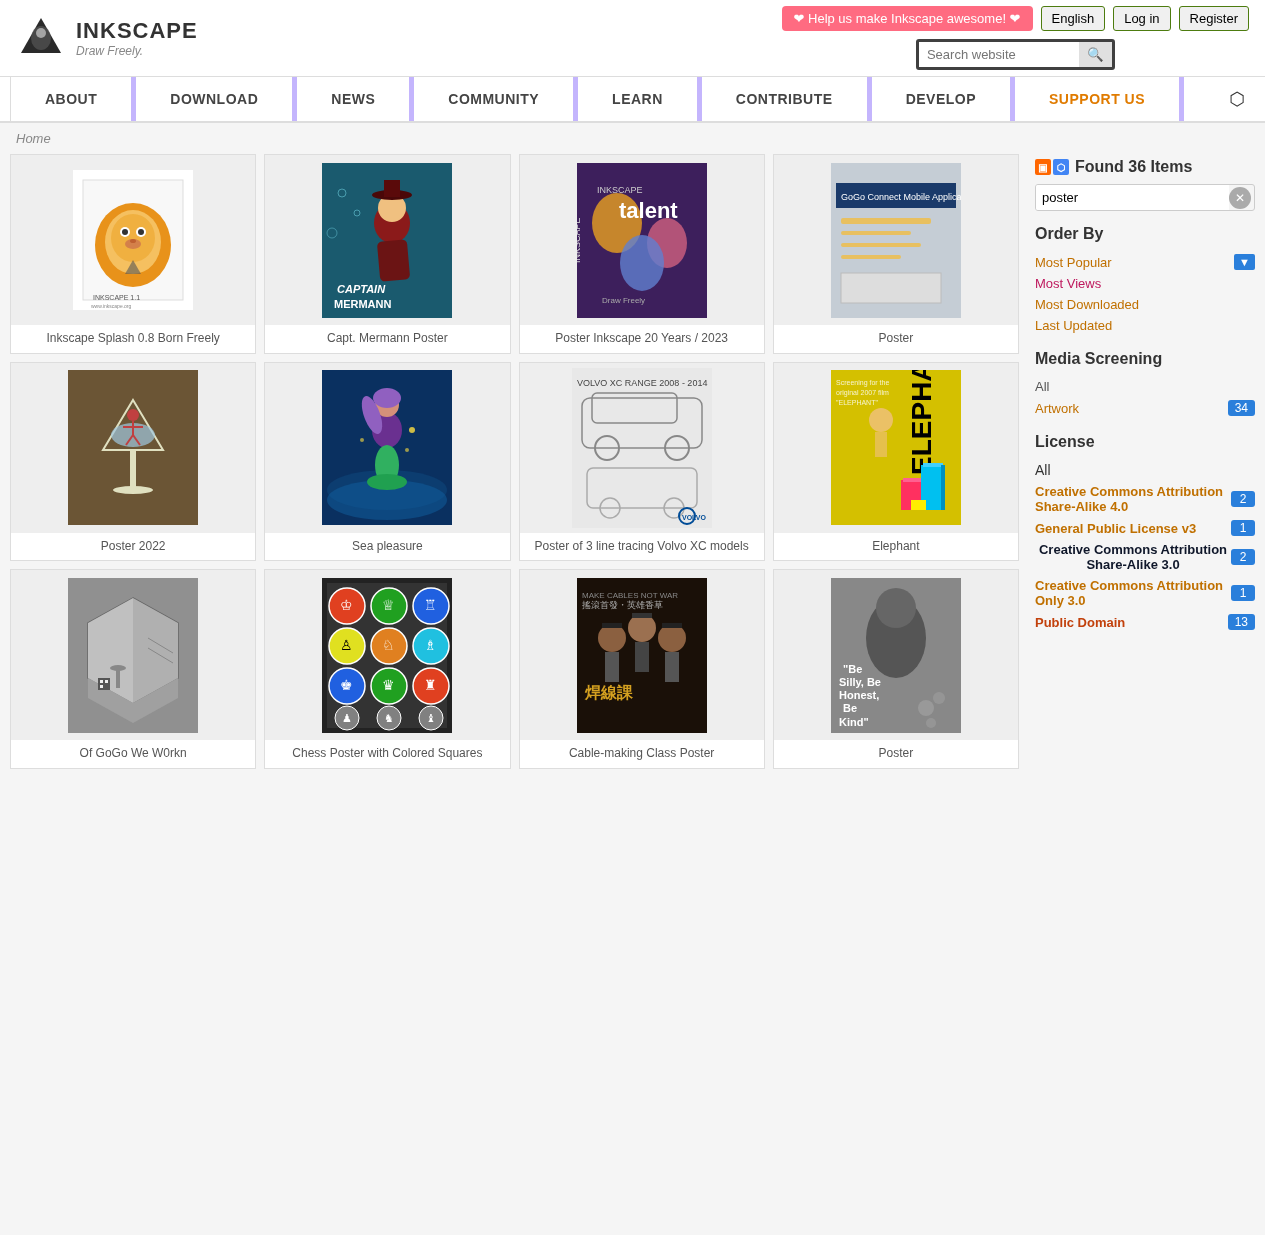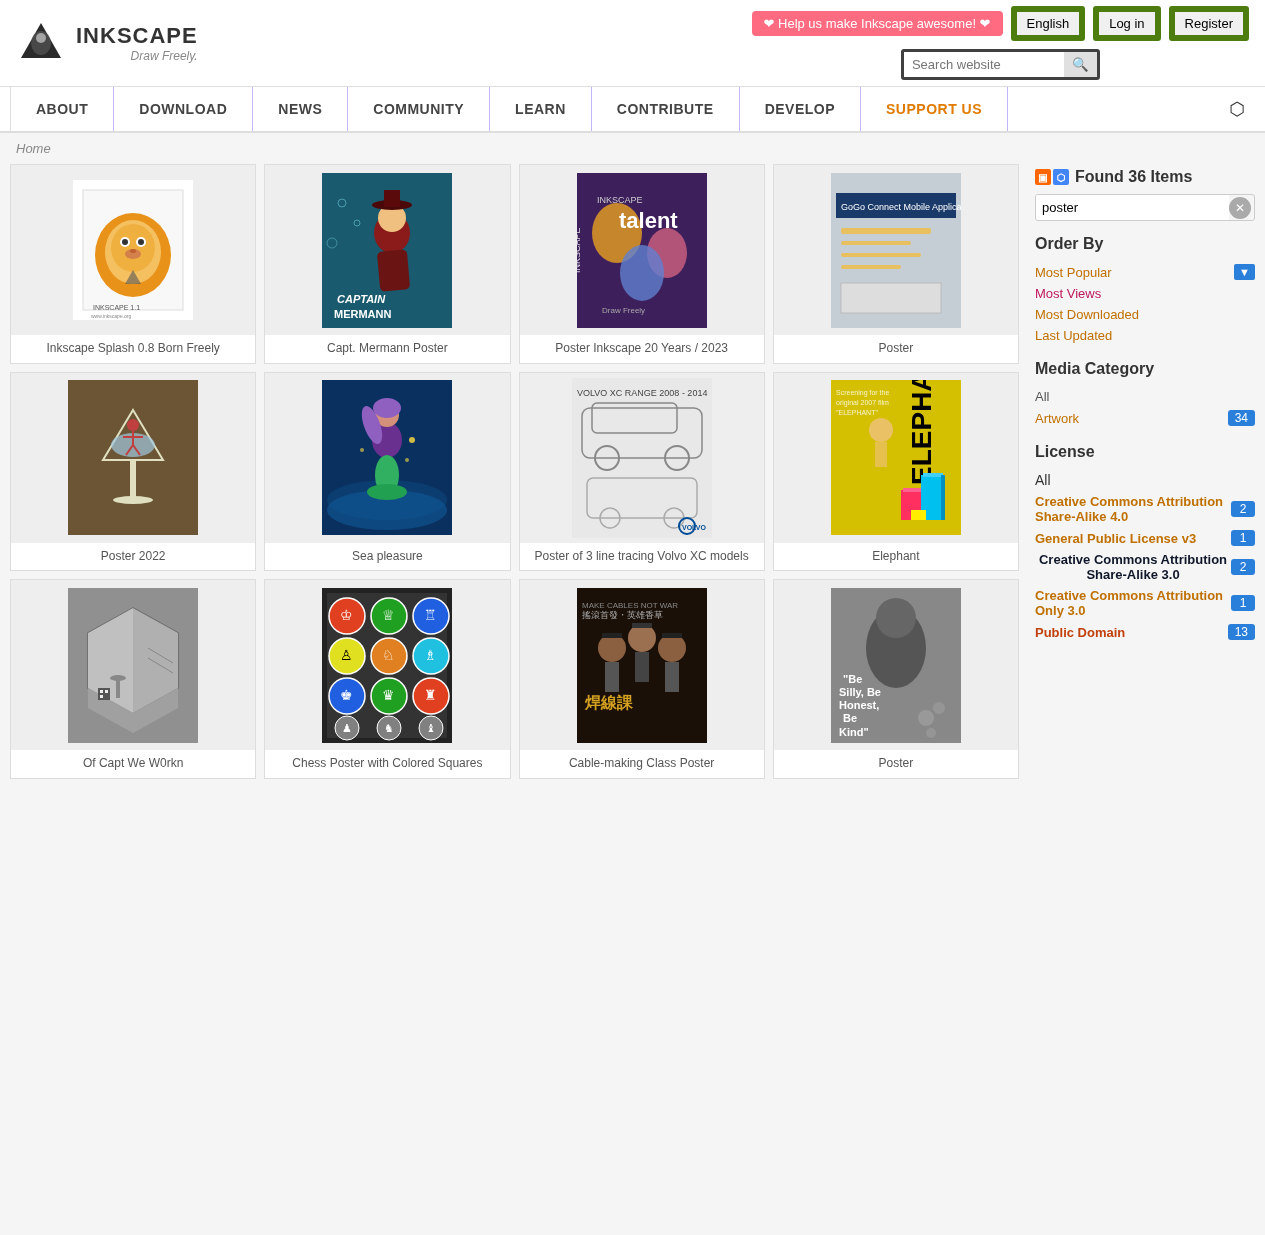--- a/index.html
+++ b/index.html
@@ -10,37 +10,37 @@
       background: #fff;
       display: flex;
       align-items: center;
       justify-content: space-between;
       padding: 6px 16px;
       border-bottom: 1px solid #ddd;
     }
     .logo-area { display: flex; align-items: center; gap: 10px; }
     .logo-text { display: flex; flex-direction: column; }
     .logo-title { font-size: 22px; font-weight: bold; color: #333; letter-spacing: 1px; }
-    .logo-subtitle { font-size: 12px; color: #888; font-style: italic; text-align: right; }
+    .logo-subtitle { font-size: 12px; color: #888; font-style: italic; }
     .top-right { display: flex; align-items: center; gap: 8px; flex-direction: column; }
     .top-right-row1 { display: flex; align-items: center; gap: 8px; }
     .heart-banner {
       background: #ff6b81;
       color: #fff;
       padding: 5px 12px;
       border-radius: 4px;
       font-size: 13px;
       display: flex;
       align-items: center;
       gap: 5px;
     }
     .lang-btn, .login-btn, .register-btn {
       padding: 4px 10px;
       font-size: 13px;
-      border: 6px solid #4d7c0f;
+      border: 1px solid #4d7c0f;
       background: #f0f0f0;
       cursor: pointer;
       border-radius: 3px;
     }
     .search-bar {
       display: flex;
       align-items: center;
       border: 3px solid #404040;
       border-radius: 3px;
       overflow: hidden;
@@ -61,26 +61,26 @@
 
     
     nav {
       background: #fff;
       border-bottom: 2px solid #ddd;
       display: flex;
       align-items: center;
       padding: 0 10px;
     }
     .nav-item {
-      padding: 14px 25px;
+      padding: 14px 34px;
       font-size: 14px;
       font-weight: bold;
       color: #444;
       cursor: pointer;
-      border-right: 1px solid #c4b5fd;
+      border-right: 5px solid #c4b5fd;
       text-transform: uppercase;
       letter-spacing: 0.5px;
     }
     .nav-item:first-child { border-left: 1px solid #ddd; }
     .nav-item.support { color: #e07b00; }
     .nav-share {
       margin-left: auto;
       padding: 10px;
       cursor: pointer;
       font-size: 18px;
@@ -547,21 +547,21 @@
             <rect x="30" y="100" width="12" height="12" fill="#555"></rect>
             <rect x="32" y="102" width="3" height="3" fill="#eee"></rect>
             <rect x="37" y="102" width="3" height="3" fill="#eee"></rect>
             <rect x="32" y="107" width="3" height="3" fill="#eee"></rect>
 
             <line x1="80" y1="60" x2="105" y2="75" stroke="#888" stroke-width="1"></line>
             <line x1="80" y1="70" x2="105" y2="85" stroke="#888" stroke-width="1"></line>
           </svg>
         </div>
       </div>
-      <div class="caption">Of Capt We W0rkn</div>
+      <div class="caption">Of GoGo We W0rkn</div>
     </div>
 
     <div class="gallery-item">
       <div class="thumb img-chess">
         <div class="thumb-inner">
           <svg width="130" height="155" viewBox="0 0 130 155">
             <rect width="130" height="155" fill="#222"></rect>
 
             <rect x="5" y="5" width="120" height="145" fill="#333"></rect>
 
@@ -680,21 +680,21 @@
         <a style="color: #be185d; text-decoration: none; cursor: pointer;">Most Views</a>
       </li>
       <li>
         <a style="color: rgb(192, 112, 0); text-decoration: none; cursor: pointer;">Most Downloaded</a>
       </li>
       <li>
         <a style="color: rgb(192, 112, 0); text-decoration: none; cursor: pointer;">Last Updated</a>
       </li>
     </ul>
 
-    <div class="sidebar-section-title">Media Category</div>
+    <div class="sidebar-section-title">Media Screening</div>
     <ul class="category-list">
       <li>
         <span class="label-plain">All</span>
       </li>
       <li>
         <a style="color: rgb(192, 112, 0); text-decoration: none; cursor: pointer;">Artwork</a>
         <span class="count-badge">34</span>
       </li>
     </ul>
 

